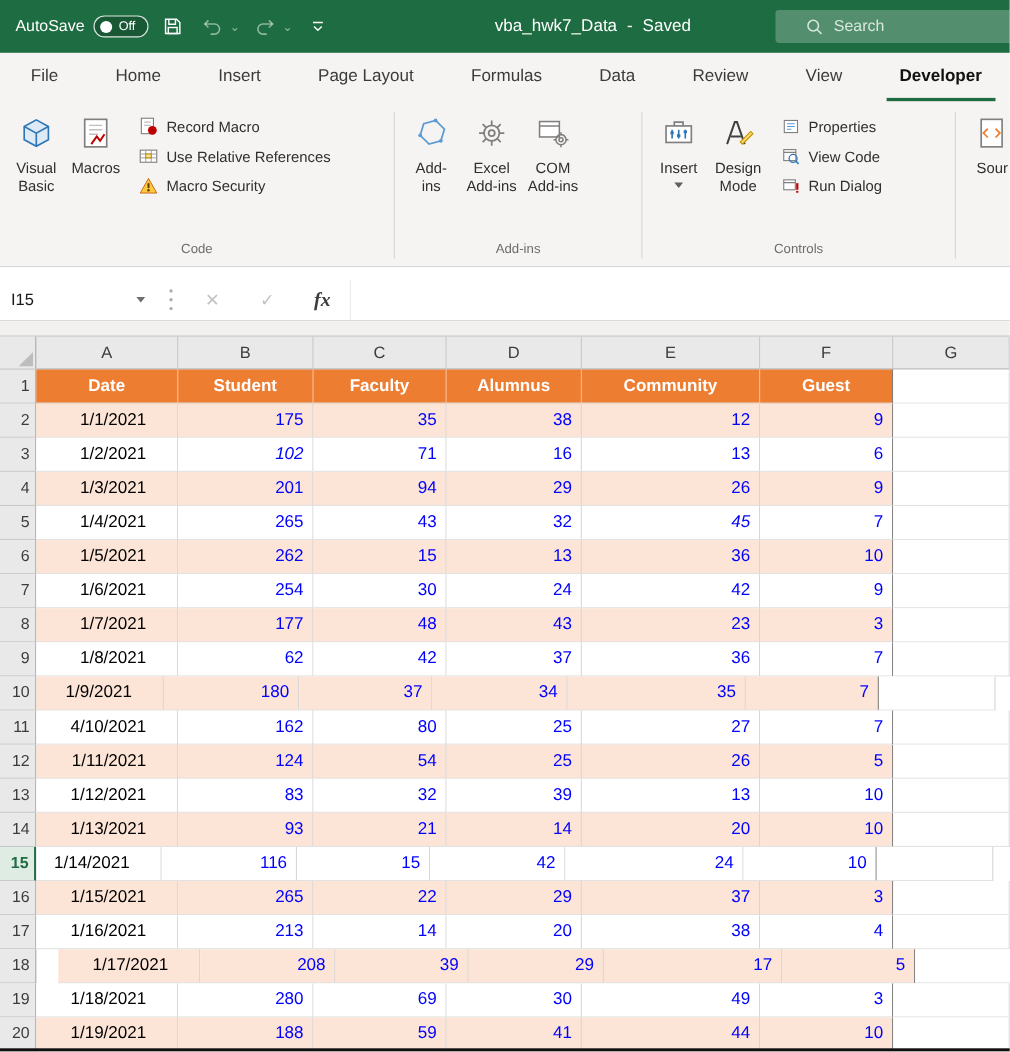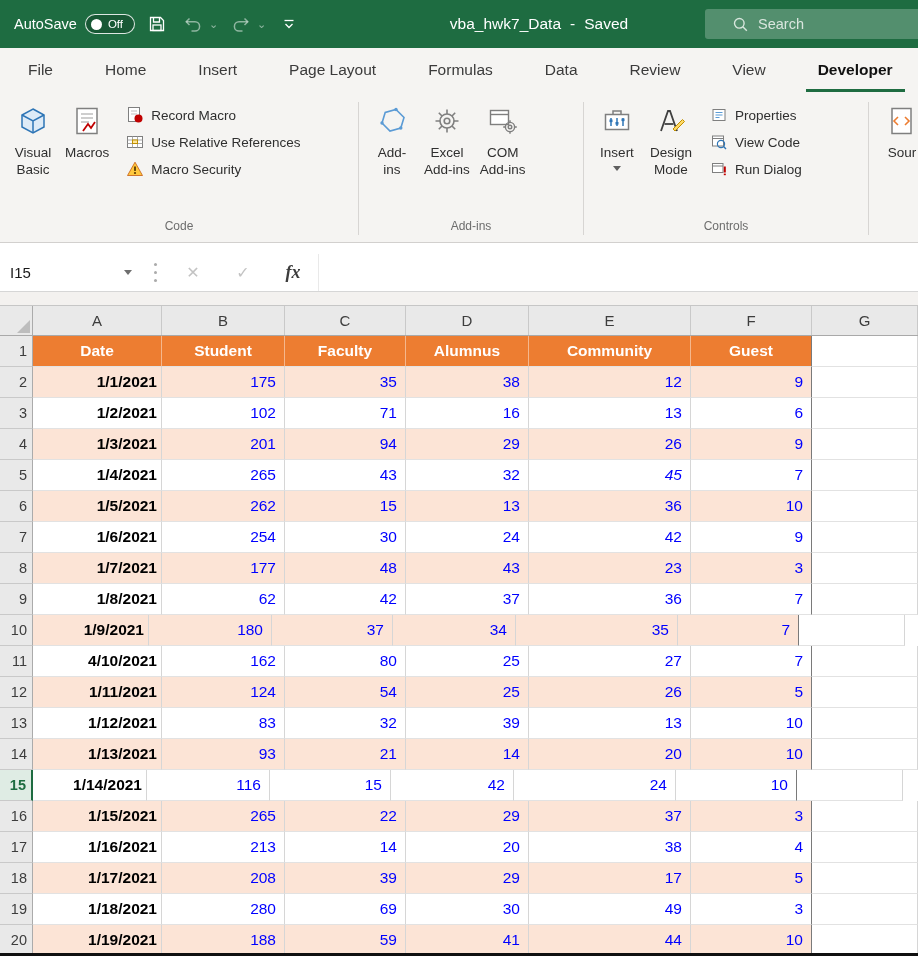--- a/index.html
+++ b/index.html
@@ -62,21 +62,21 @@
   .col-headers{display:flex;height:31px;background:#E9E9E9;border-top:1px solid #C6C6C6;border-bottom:1px solid #A9A9A9}
   .corner-cell{width:33px;position:relative;border-right:1px solid #ABABAB;background:#E9E9E9;cursor:pointer;flex:0 0 auto}
   .corner-cell::after{content:"";position:absolute;right:2px;bottom:2px;border-left:13px solid transparent;border-bottom:13px solid #BDBDBD}
   .col-hdr{display:flex;align-items:center;justify-content:center;font-size:15px;color:#3d3d3d;border-right:1px solid #C9C9C9;cursor:pointer;flex:0 0 auto}
   .grid-row{display:flex;height:31px}
   .rowhdr{width:33px;background:#E9E9E9;border-right:1px solid #ABABAB;border-bottom:1px solid #C9C9C9;display:flex;align-items:center;justify-content:flex-end;padding-right:5px;font-size:14.5px;color:#3d3d3d;cursor:pointer;flex:0 0 auto}
   .rowhdr.selected{background:#DFECE4;color:var(--green);font-weight:600;border-right:2px solid var(--green)}
   .cell{background:#fff;border-right:1px solid #D6D6D6;border-bottom:1px solid #E2E2E2;display:flex;align-items:center;justify-content:flex-end;font-size:15.5px;cursor:cell;flex:0 0 auto}
   .cell.band{background:var(--band)}
   .cell.thead{background:var(--orange);color:#fff;font-weight:700;justify-content:center;border-right:1px solid rgba(255,255,255,.45);font-size:15.5px}
-  .cell.date{color:#000;font-weight:700;padding-right:4px}
+  .cell.date{color:#000;font-weight:400;padding-right:28px}
   .cell.num{color:var(--blue);padding-right:8px}
   .cell.fcol{border-right:1px solid #7a7a7a}
   .bottom-edge{position:absolute;left:0;right:0;bottom:0;height:3px;background:#101010;z-index:5}
 </style>
 </head>
 <body>
 
 <div class="app" style="--green: #1E6C41; --orange: #ED7D31; --band: #FCE4D6; --blue: #0000FF;">
 
   <div class="titlebar">
@@ -389,21 +389,21 @@
           <div class="cell num band" style="width: 123px;">175</div>
           <div class="cell num band" style="width: 121px;">35</div>
           <div class="cell num band" style="width: 123px;">38</div>
           <div class="cell num band" style="width: 162px;">12</div>
           <div class="cell num band fcol" style="width: 121px;">9</div>
           <div class="cell" style="width: 106px;"></div>
         </div>
         <div class="grid-row">
           <div class="rowhdr">3</div>
           <div class="cell date" style="width: 129px;">1/2/2021</div>
-          <div class="cell num" style="width: 123px;">102</div>
+          <div class="cell num" style="width: 123px; font-style: italic;">102</div>
           <div class="cell num" style="width: 121px;">71</div>
           <div class="cell num" style="width: 123px;">16</div>
           <div class="cell num" style="width: 162px;">13</div>
           <div class="cell num fcol" style="width: 121px;">6</div>
           <div class="cell" style="width: 106px;"></div>
         </div>
         <div class="grid-row">
           <div class="rowhdr">4</div>
           <div class="cell date band" style="width: 129px;">1/3/2021</div>
           <div class="cell num band" style="width: 123px;">201</div>
@@ -538,21 +538,21 @@
           <div class="cell date" style="width: 129px;">1/16/2021</div>
           <div class="cell num" style="width: 123px;">213</div>
           <div class="cell num" style="width: 121px;">14</div>
           <div class="cell num" style="width: 123px;">20</div>
           <div class="cell num" style="width: 162px;">38</div>
           <div class="cell num fcol" style="width: 121px;">4</div>
           <div class="cell" style="width: 106px;"></div>
         </div>
         <div class="grid-row">
           <div class="rowhdr">18</div>
-          <div class="cell date band" style="width: 129px;">1/17/2021</div>
+          <div class="cell date band" style="width: 129px; margin-left: 20px;">1/17/2021</div>
           <div class="cell num band" style="width: 123px;">208</div>
           <div class="cell num band" style="width: 121px;">39</div>
           <div class="cell num band" style="width: 123px;">29</div>
           <div class="cell num band" style="width: 162px;">17</div>
           <div class="cell num band fcol" style="width: 121px;">5</div>
           <div class="cell" style="width: 106px;"></div>
         </div>
         <div class="grid-row">
           <div class="rowhdr">19</div>
           <div class="cell date" style="width: 129px;">1/18/2021</div>

